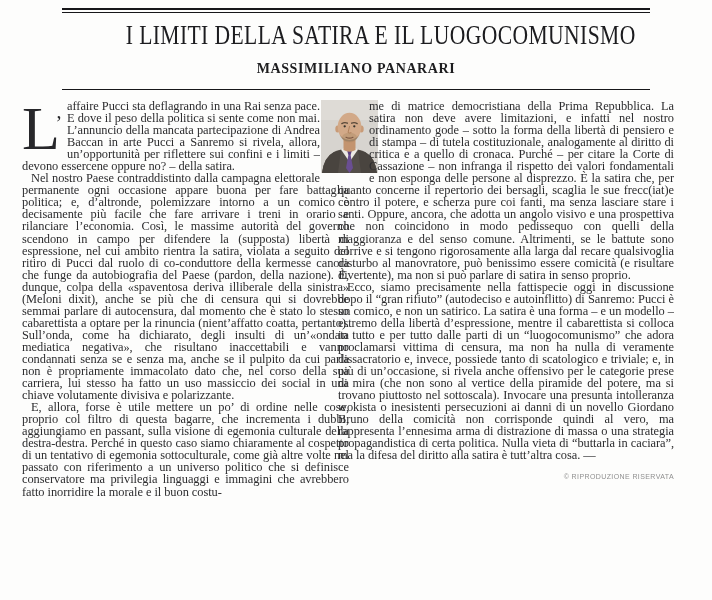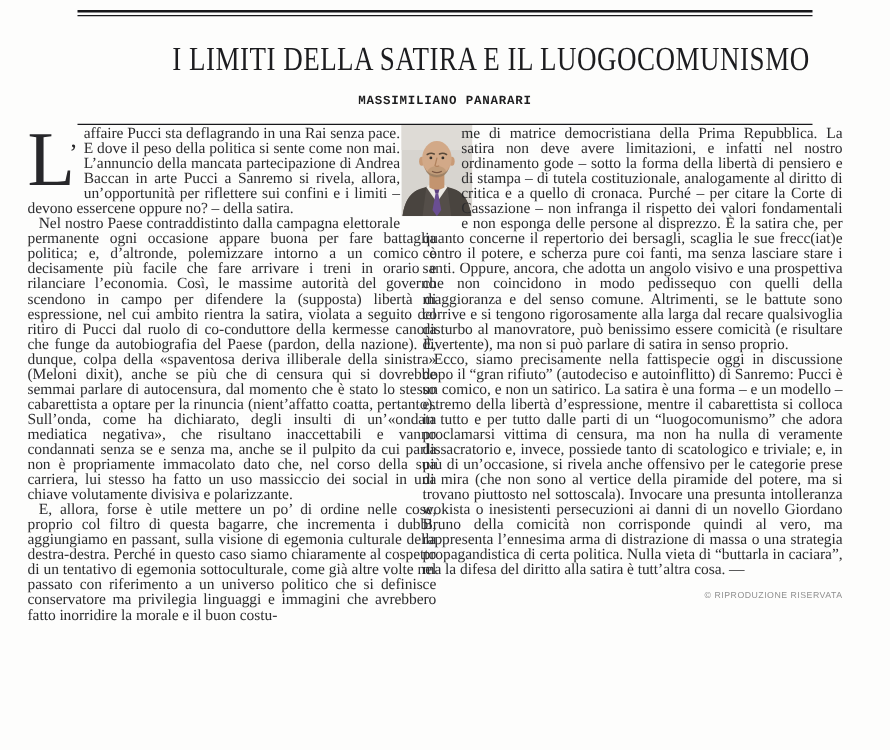--- a/index.html
+++ b/index.html
@@ -34,22 +34,22 @@
     font-weight: 400;
     letter-spacing: 0.5px;
     white-space: nowrap;
     transform: scaleX(0.80);
     transform-origin: 50% 50%;
     color: #1c1c1f;
     line-height: 30px;
   }
   .byline {
     margin-top: 9px;
-    font-family: Liberation Mono, monospace;
-    font-size: 10px;
+    font-family: Liberation Serif, serif;
+    font-size: 14px;
     font-weight: 700;
     letter-spacing: 0.6px;
     color: #1d1d1f;
   }
   .rule-single {
     margin-top: 12px;
     border-top: 1.5px solid #17171a;
   }
 
   
@@ -105,21 +105,21 @@
     color: #8f8f8f;
   }
 </style>
 </head>
 <body>
 
 <div class="page">
 
   <div class="masthead">
     <div class="rule-double"></div>
-    <h1 style="margin:12px;"><span class="article-title">I LIMITI DELLA SATIRA E IL LUOGOCOMUNISMO</span></h1>
+    <h1 style="margin:0;"><span class="article-title">I LIMITI DELLA SATIRA E IL LUOGOCOMUNISMO</span></h1>
     <div class="byline">MASSIMILIANO PANARARI</div>
     <div class="rule-single"></div>
   </div>
 
   <div class="author-photo" role="img" aria-label="bald man wearing dark suit, white shirt and purple tie">
     <svg width="57" height="73" viewBox="0 0 57 73" xmlns="http://www.w3.org/2000/svg">
       <rect width="57" height="73" fill="#d7d4cf"></rect>
       <rect width="57" height="20" fill="#dedbd6"></rect>
 
       <path d="M1 73 Q3 57 13 52 Q20 48.5 28.5 48.5 Q37 48.5 44 52 Q54 57 56 73 Z" fill="#544e49"></path>

